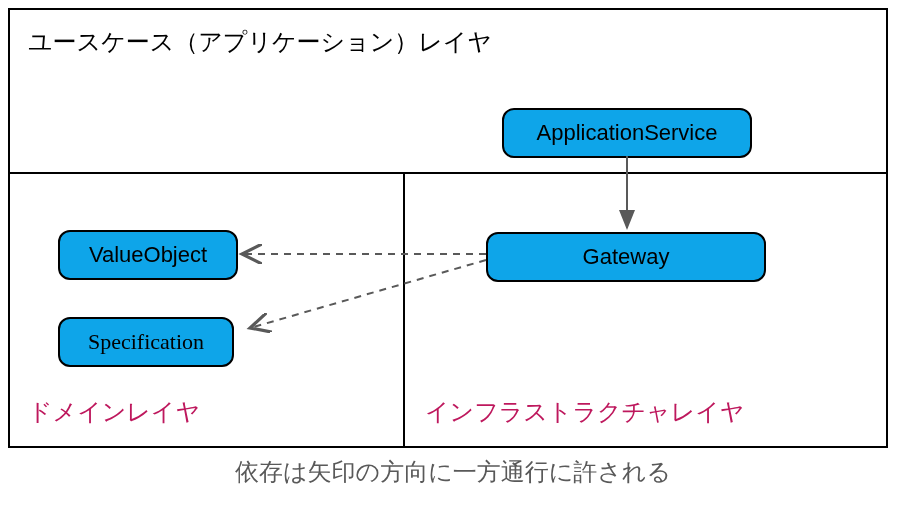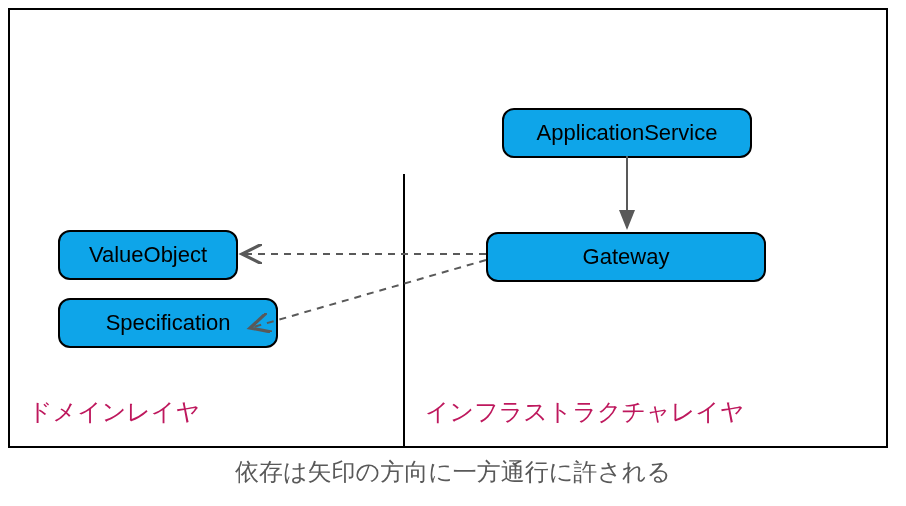--- a/index.html
+++ b/index.html
@@ -79,23 +79,24 @@
       top: 222px;
       left: 476px;
       width: 280px;
     }
     .node-valueobject {
       top: 220px;
       left: 48px;
       width: 180px;
     }
     .node-specification {
-      top: 288px;
+      top: 307px;
       left: 48px;
-      width: 220px;
+      width: 176px;
+      font-family: Liberation Serif, serif;
     }
     .caption {
       position: absolute;
       top: 456px;
       left: 0;
       width: 906px;
       text-align: center;
       font-size: 24px;
       color: #595959;
     }
@@ -106,20 +107,23 @@
       width: 880px;
       height: 440px;
       pointer-events: none;
     }
   </style>
 </head>
 <body>
 
 <div class="diagram">
 
+  <div class="layer-top">
+    <div class="layer-title-top">ユースケース（アプリケーション）レイヤ</div>
+  </div>
 
   <div class="layer-bottom-left">
     <div class="layer-title-bottom">ドメインレイヤ</div>
   </div>
 
   <div class="layer-bottom-right">
     <div class="layer-title-bottom">インフラストラクチャレイヤ</div>
   </div>
 
   <div class="node node-appservice">ApplicationService</div>

